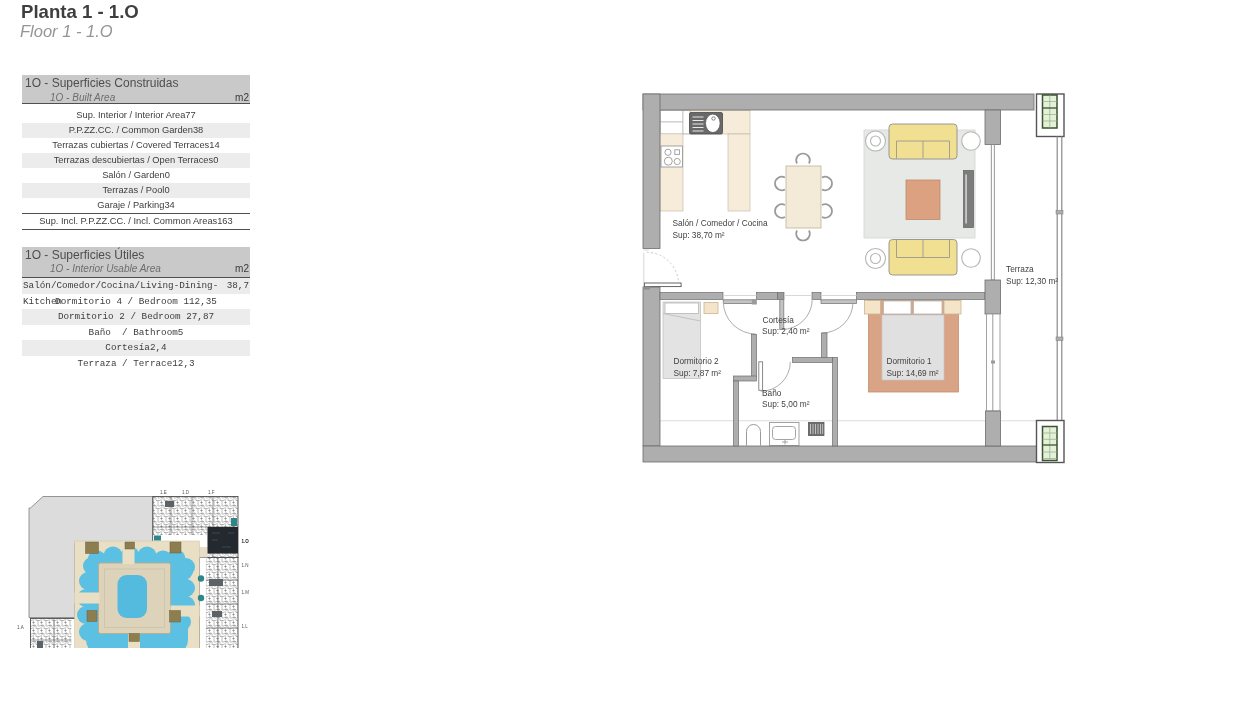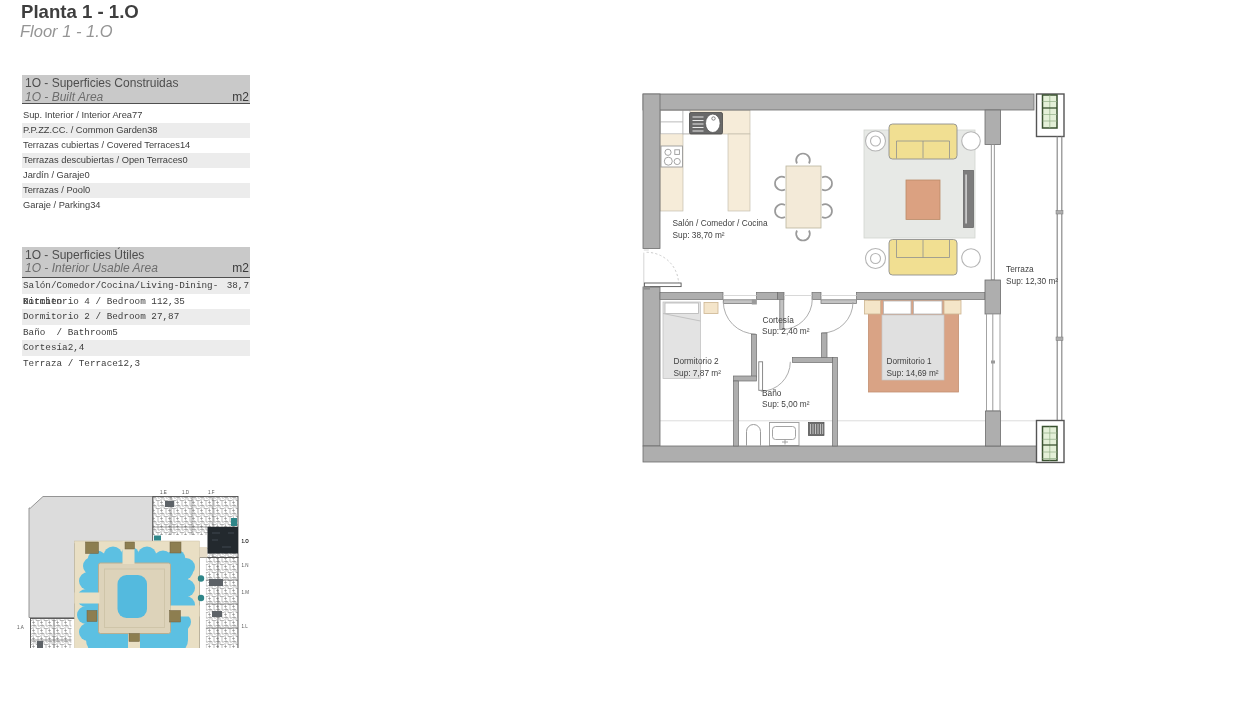--- a/index.html
+++ b/index.html
@@ -3,23 +3,23 @@
 <meta charset="utf-8">
 <style>
 html,body{margin:0;padding:0;background:#fff;}
 #page{position:relative;width:1240px;height:648px;background:#fff;font-family:"Liberation Sans",sans-serif;overflow:hidden;}
 .abs{position:absolute;}
 .tbl{position:absolute;left:22px;width:228px;font-family:"Liberation Sans",sans-serif;}
 .thead{background:#c9c9c9;border-bottom:1.5px solid #4f4f4f;padding:2px 1px 1px 3px;height:25px;}
 .thead.h2x{height:27.5px;}
 .gap{height:4.3px;}
 .th1{font-size:12px;color:#4e4e4e;line-height:13.5px;}
-.th2{font-size:12px;color:#6d6d6d;font-style:italic;line-height:13.5px;}
+.th2{font-size:10px;color:#6d6d6d;font-style:italic;line-height:13.5px;margin-left:25px;}
 .th2 .m2{float:right;font-style:normal;color:#3a3a3a;}
-.row{display:flex;justify-content:flex-start;font-size:9.3px;color:#3d3d3d;height:15px;line-height:15px;padding:0 1px 0 1px;}
+.row{display:flex;justify-content:center;font-size:9.3px;color:#3d3d3d;height:15px;line-height:15px;padding:0 1px 0 1px;}
 .row.g{background:#ececec;}
 .tot{border-top:1.3px solid #4f4f4f;border-bottom:1.3px solid #4f4f4f;}
 .r2{height:15.5px;line-height:15.5px;font-family:Liberation Mono, monospace;}
 </style>
 </head>
 <body>
 <div id="page">
 
 <div class="abs" style="left:21px;top:0.5px;font-size:18.6px;font-weight:bold;color:#3e3e3e;">Planta 1 - 1.O</div>
 
@@ -41,30 +41,34 @@
       </div>
 <div class="row">
         <span>Terrazas cubiertas / Covered Terraces</span>
         <span>14</span>
       </div>
 <div class="row g">
         <span>Terrazas descubiertas / Open Terraces</span>
         <span>0</span>
       </div>
 <div class="row">
-        <span>Jardín / Garaje</span>
+        <span>Salón / Garden</span>
         <span>0</span>
       </div>
 <div class="row g">
         <span>Terrazas / Pool</span>
         <span>0</span>
       </div>
 <div class="row">
         <span>Garaje / Parking</span>
         <span>34</span>
+      </div>
+<div class="row tot">
+        <span>Sup. Incl. P.P.ZZ.CC. / Incl. Common Areas</span>
+        <span>163</span>
       </div>
 </div>
 
 <div class="tbl" style="top:246.5px;">
 <div class="thead h2x">
         <div class="th1">1O - Superficies Útiles</div>
         <div class="th2">1O - Interior Usable Area<span class="m2">m2</span></div>
       </div>
 <div class="row r2 g">
         <span>Salón/Comedor/Cocina/Living-Dining-Kitchen</span>

